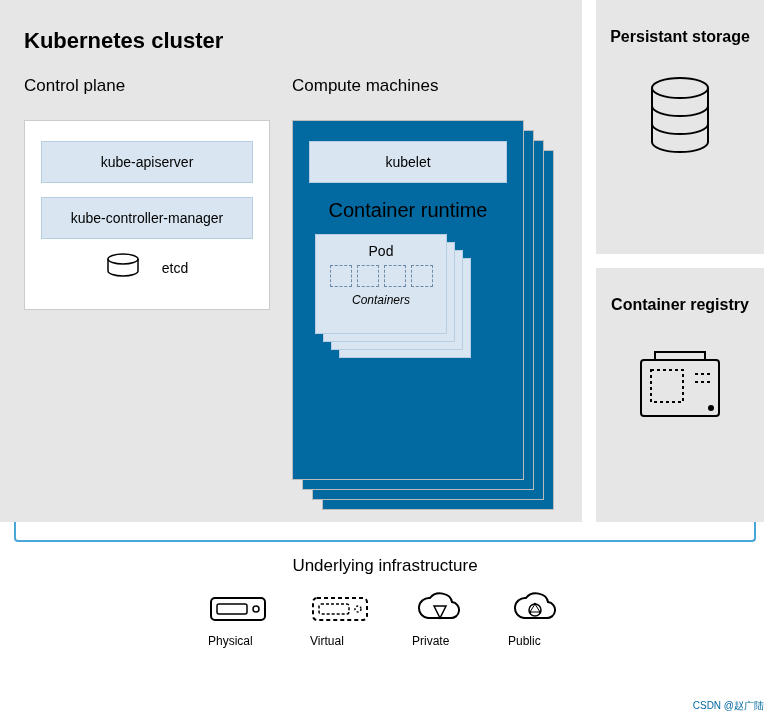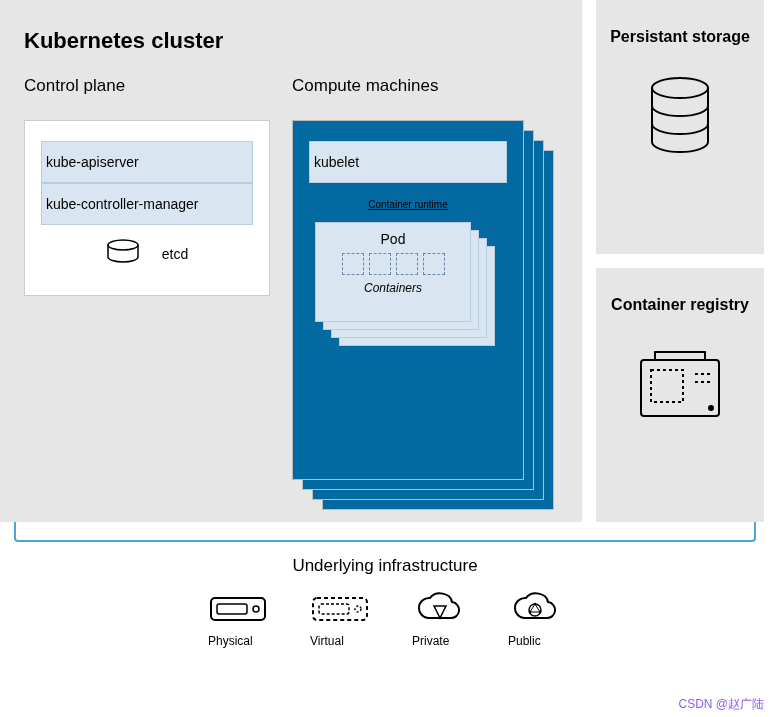--- a/index.html
+++ b/index.html
@@ -38,23 +38,24 @@
     width: 246px;
   }
   .cp-box {
     background: #fff;
     border: 1px solid #ccc;
     padding: 20px 16px 26px 16px;
   }
   .kube-item {
     background: #d9e6f2;
     border: 1px solid #b6cde2;
-    text-align: left;
+    text-align: center;
     font-size: 14px;
     padding: 12px 4px;
+    margin-bottom: 14px;
   }
   .etcd-row {
     display: flex;
     align-items: center;
     justify-content: center;
     gap: 22px;
     margin-top: 14px;
   }
   .etcd-label { font-size: 14px; }
   .compute {
@@ -71,34 +72,33 @@
     border: 1px solid #bbb;
   }
   .sheet.s4 { left: 30px; top: 30px; width: 232px; height: 360px; }
   .sheet.s3 { left: 20px; top: 20px; width: 232px; height: 360px; }
   .sheet.s2 { left: 10px; top: 10px; width: 232px; height: 360px; }
   .sheet.s1 {
     left: 0; top: 0; width: 232px; height: 360px;
     padding: 20px 16px;
   }
   .runtime-label {
-    font-size: 10px;
+    font-size: 20px;
     text-align: center;
     margin: 16px 0 12px 0;
-    text-decoration: underline;
   }
   .runtime-stack {
     position: relative;
     height: 130px;
   }
   .rsheet {
     position: absolute;
     background: #d9e6f2;
     border: 1px solid #b6cde2;
-    width: 156px; height: 100px;
+    width: 132px; height: 100px;
   }
   .rsheet.r4 { left: 30px; top: 24px; }
   .rsheet.r3 { left: 22px; top: 16px; }
   .rsheet.r2 { left: 14px; top: 8px; }
   .rsheet.r1 {
     left: 6px; top: 0;
     text-align: center;
     padding-top: 8px;
   }
   .pod-label { font-size: 14px; margin-bottom: 6px; }
@@ -155,22 +155,22 @@
   }
   .infra-item {
     text-align: left;
     font-size: 12px;
   }
   .infra-item svg { display: block; margin: 0 auto 8px auto; }
   .watermark {
     position: absolute;
     right: 6px;
     bottom: 4px;
-    font-size: 12px;
-    color: #8b5cf6;
+    font-size: 10px;
+    color: #0369a1;
     pointer-events: none;
   }
   .outer { position: relative; width: 770px; height: 717px; }
 </style>
 </head>
 <body>
 
 <div class="outer">
 <div class="top-row">
   <div class="cluster-panel">

